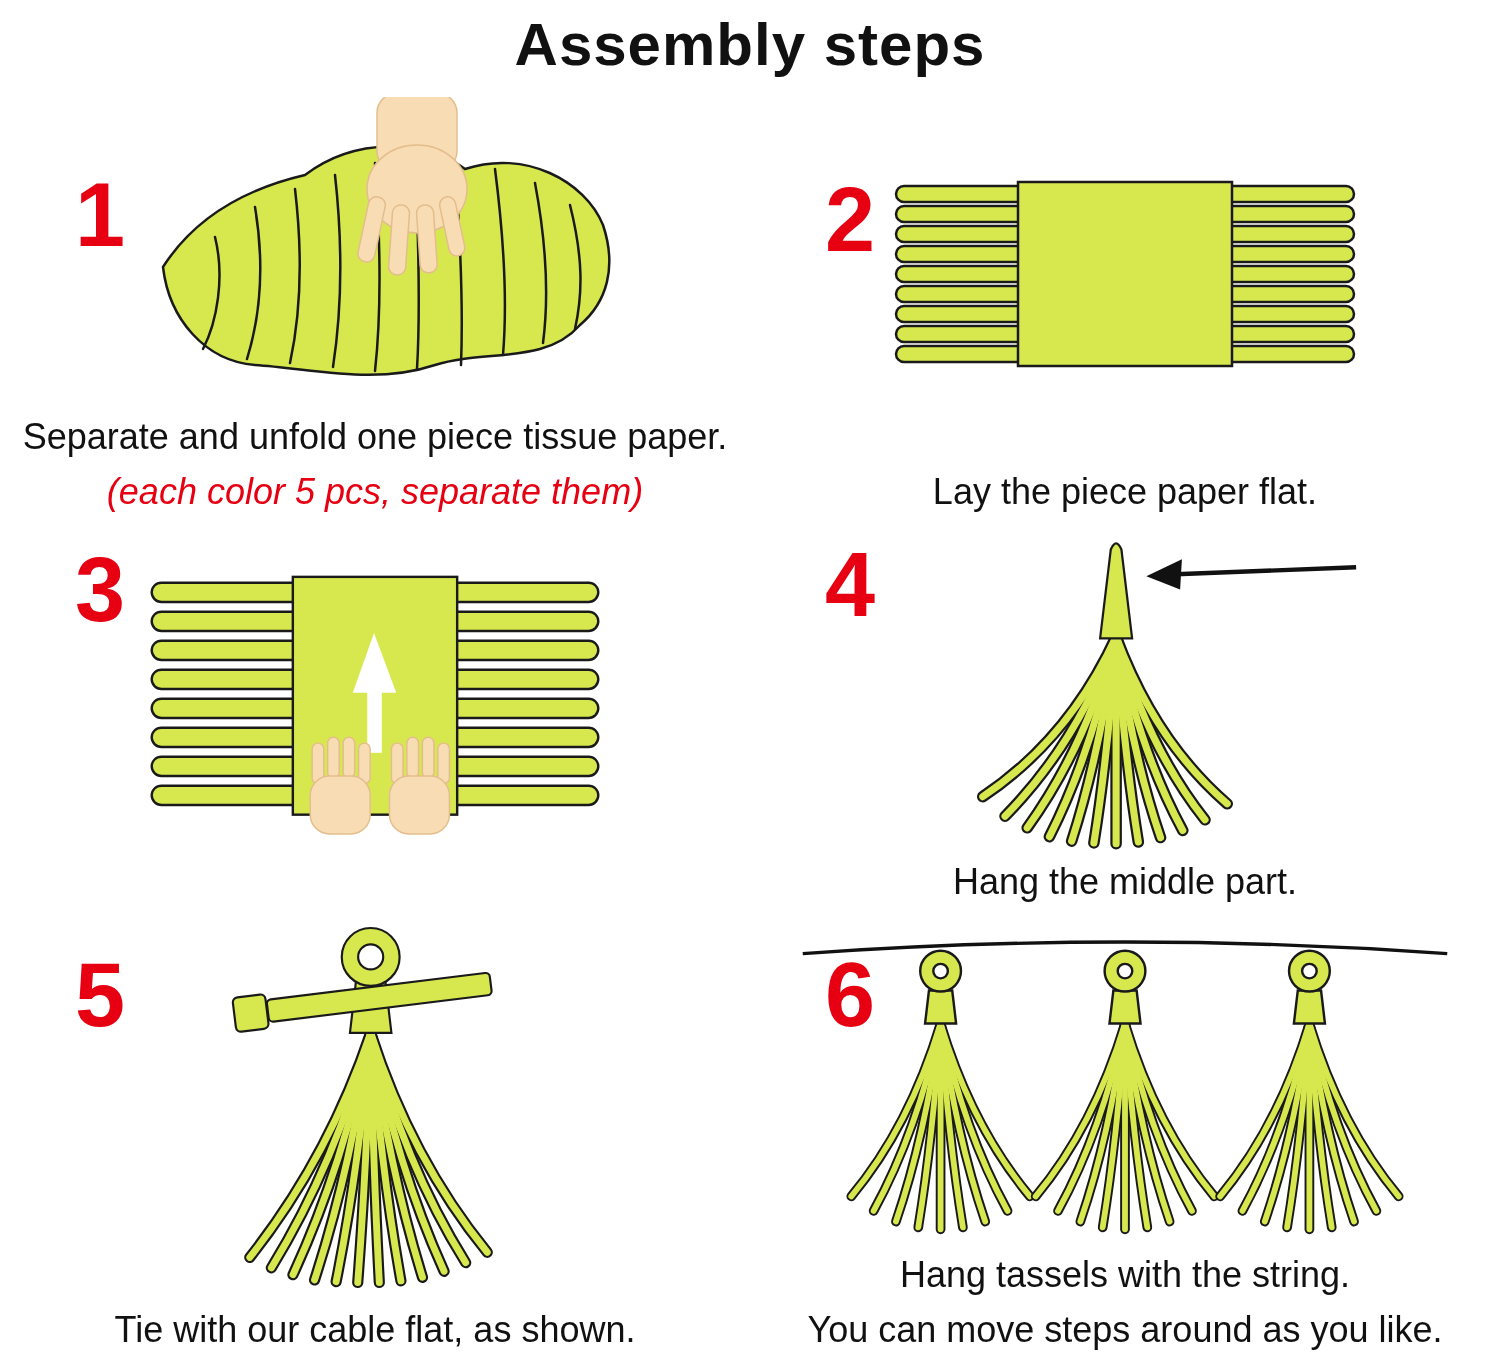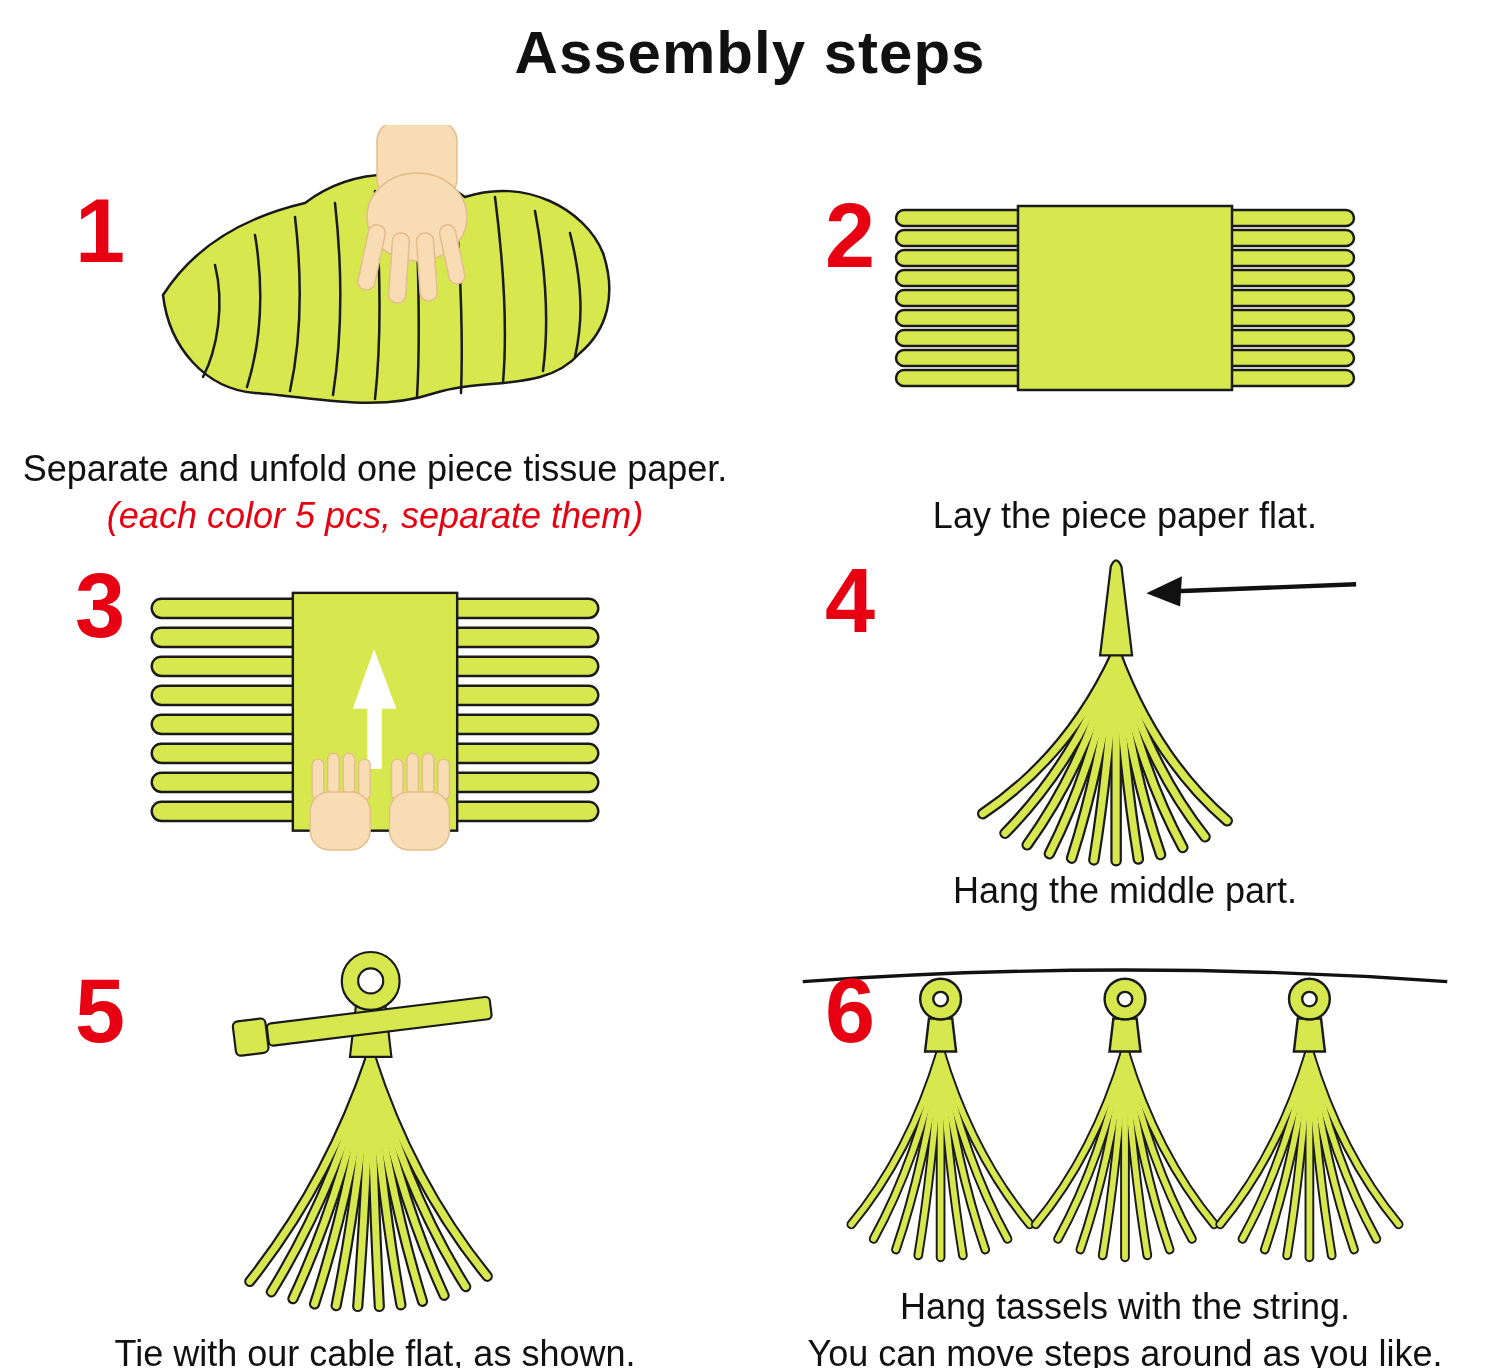--- a/index.html
+++ b/index.html
@@ -2,31 +2,31 @@
 <html style="--paper: #d7e84f; --skin: #f8dcb4; --accent_red: #e60012; --ink: #111111;"><head>
 <meta charset="utf-8">
 <style>
   html,body{margin:0;padding:0;background:#fff;}
   .page{
     width:1500px;height:1368px;background:#ffffff;position:relative;
     font-family:"Liberation Sans","DejaVu Sans",sans-serif;color:#111;
     overflow:hidden;
   }
   .title{
-    margin:8px;padding-top:10px;height:80px;text-align:center;
+    margin:0;padding-top:10px;height:80px;text-align:center;
     font-size:60px;font-weight:bold;letter-spacing:1px;color:#111;
   }
   .grid{
     display:grid;grid-template-columns:750px 750px;grid-template-rows:440px 375px 463px;
   }
   .step{position:relative;display:flex;flex-direction:column;align-items:center;}
   .figwrap{flex:1;display:flex;align-items:center;justify-content:center;width:100%;}
   .captions{padding-bottom:6px;text-align:center;}
   .caption{
-    font-size:36px;line-height:1.32;margin:0;color:#111;white-space:nowrap;
+    font-size:36px;line-height:1.32;margin:8px;color:#111;white-space:nowrap;
   }
   .caption.red{color:var(--accent_red,#e60012);font-style:italic;}
   .num{
     position:absolute;left:75px;font-size:90px;font-weight:bold;
     color:var(--accent_red,#e60012);line-height:1;
   }
   .num.n1{top:80px}.num.n2{top:85px}.num.n3{top:15px}
   .num.n4{top:10px}.num.n5{top:45px}.num.n6{top:45px}
 
   

